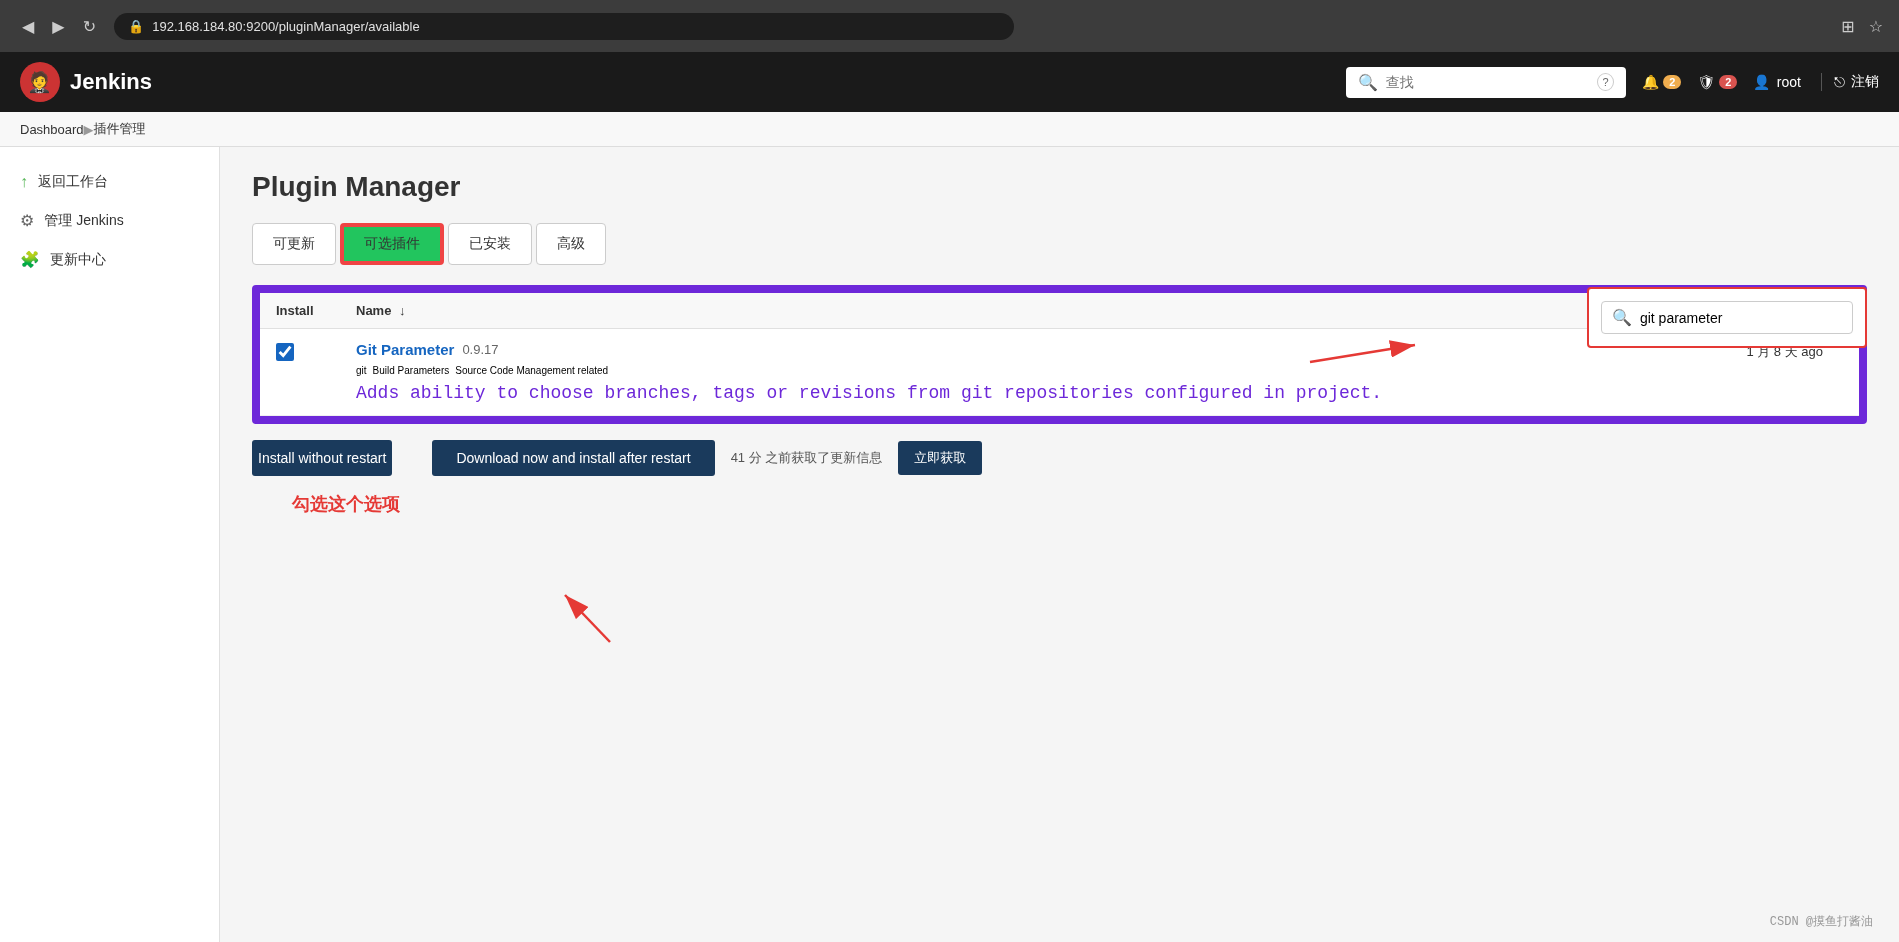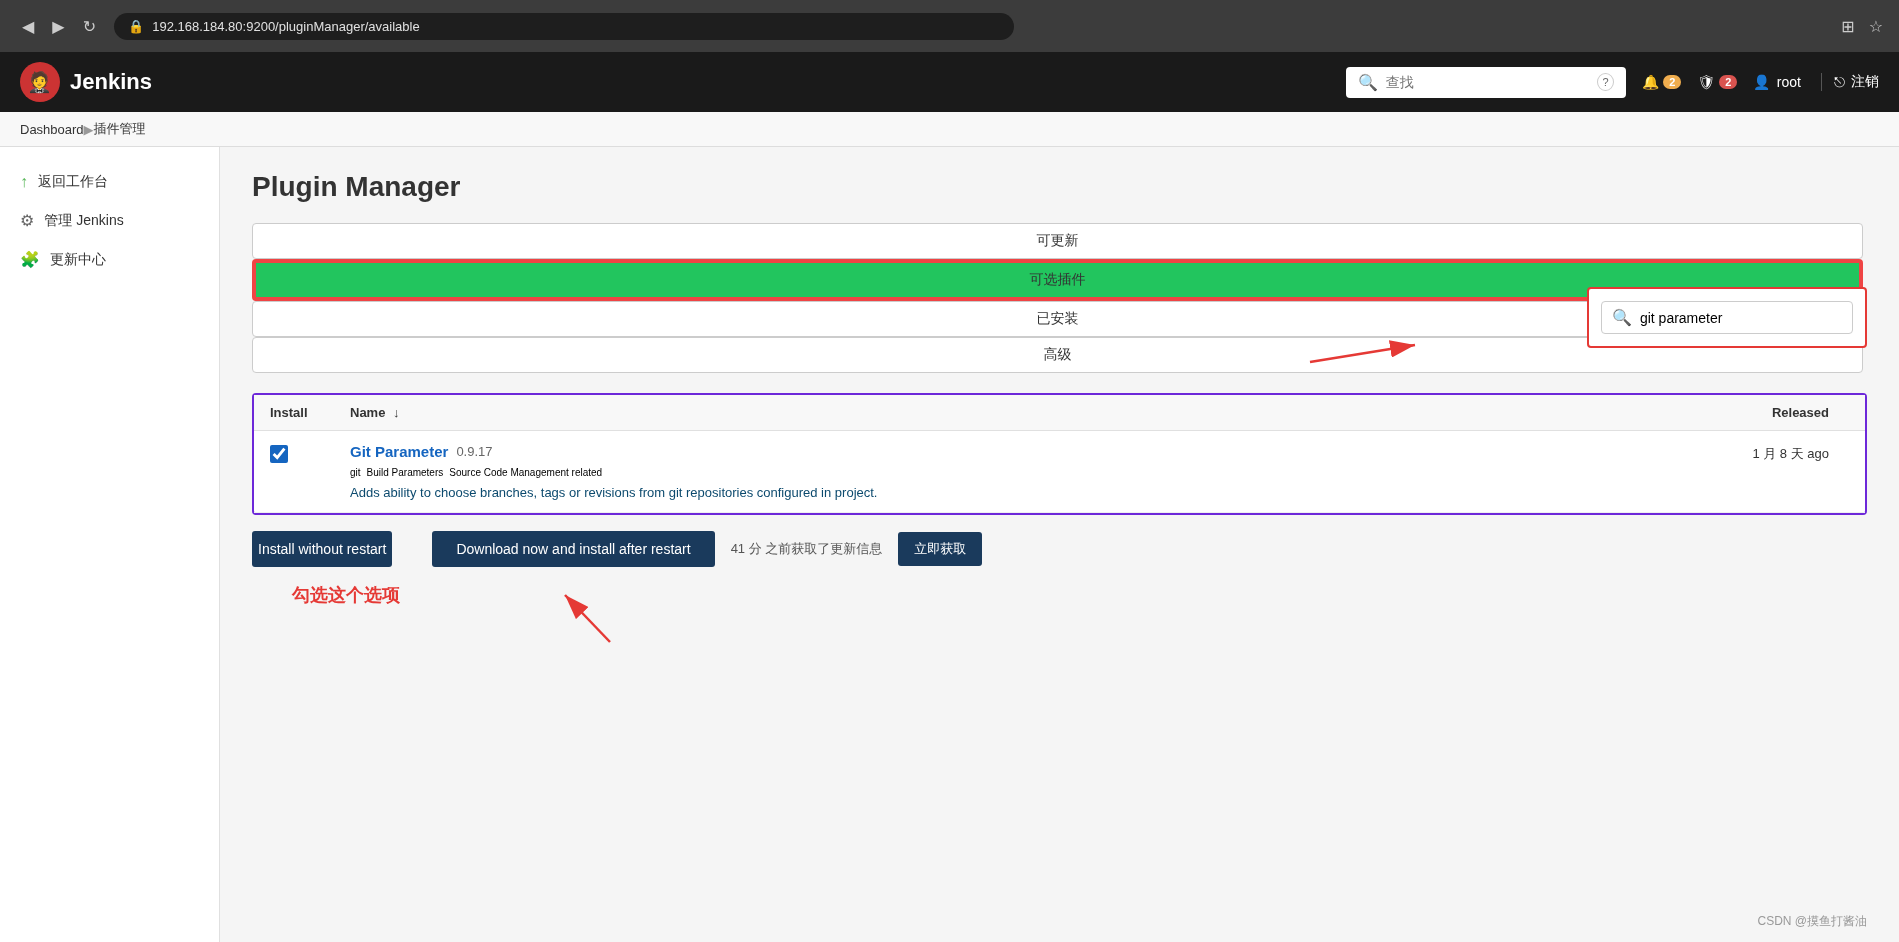--- a/index.html
+++ b/index.html
@@ -123,35 +123,35 @@
     }
 
     
     .page-title {
       font-size: 28px; font-weight: bold; color: #333;
       margin-bottom: 20px;
     }
 
     
     .tabs-container {
-      display: flex; gap: 0; margin-bottom: 20px; flex-direction: column;
+      display: flex; gap: 0; margin-bottom: 20px;
     }
     .tab {
       padding: 8px 20px; border: 1px solid #ccc;
       background: white; cursor: pointer; font-size: 14px; color: #333;
       border-radius: 4px; margin-right: 4px;
     }
     .tab.active {
       border: 4px solid #ef4444; color: #333; background: #22c55e;
       font-weight: 500;
     }
 
     
     .plugin-table-container {
-      border: 2px solid #6d28d9;
+      border: 8px solid #6d28d9;
       border-radius: 4px;
       background: white;
       margin-bottom: 16px;
     }
     .table-header {
       display: flex; padding: 10px 16px;
       background: #f8f8f8; border-bottom: 1px solid #e0e0e0;
       font-weight: bold; font-size: 13px; color: #333;
     }
     .col-install { width: 80px; }
@@ -168,21 +168,21 @@
     }
     .plugin-info { flex: 1; }
     .plugin-name-line { display: flex; align-items: center; gap: 8px; margin-bottom: 6px; }
     .plugin-name { color: #1565c0; font-size: 15px; font-weight: bold; text-decoration: none; }
     .plugin-version { color: #666; font-size: 13px; }
     .plugin-tags { display: flex; gap: 6px; margin-bottom: 6px; }
     .plugin-tag {
       color: #000000; font-size: 10px; text-decoration: none;
       padding: 1px 0;
     }
-    .plugin-description { font-size: 13px; color: #0c4a6e; }
+    .plugin-description { font-size: 18px; color: #6d28d9; font-family: Liberation Mono, monospace; }
     .plugin-released { width: 180px; text-align: right; padding-right: 20px; font-size: 13px; color: #333; padding-top: 2px; }
 
     
     .action-buttons {
       display: flex; align-items: center; gap: 16px; margin-top: 4px;
     }
     .btn-install {
       background: #1a3a5c; color: white; border: none;
       padding: 10px 6px; font-size: 14px; cursor: pointer;
       border-radius: 3px; font-weight: 500;
@@ -220,23 +220,24 @@
       display: flex; align-items: center; gap: 8px;
       border: 1px solid #ccc; border-radius: 4px; padding: 6px 10px;
     }
     .search-overlay-inner input {
       border: none; outline: none; font-size: 14px; width: 220px;
     }
 
     .watermark {
       position: fixed;
       bottom: 12px;
-      right: 32px;
+      right: 26px;
       font-size: 12px;
       color: #999;
+      font-family: Liberation Mono, monospace;
     }
   </style>
 </head>
 <body>
 
 <div class="browser-chrome">
   <div class="browser-nav-buttons">
     <button class="nav-btn">◀</button>
     <button class="nav-btn">▶</button>
     <button class="nav-btn">↻</button>

